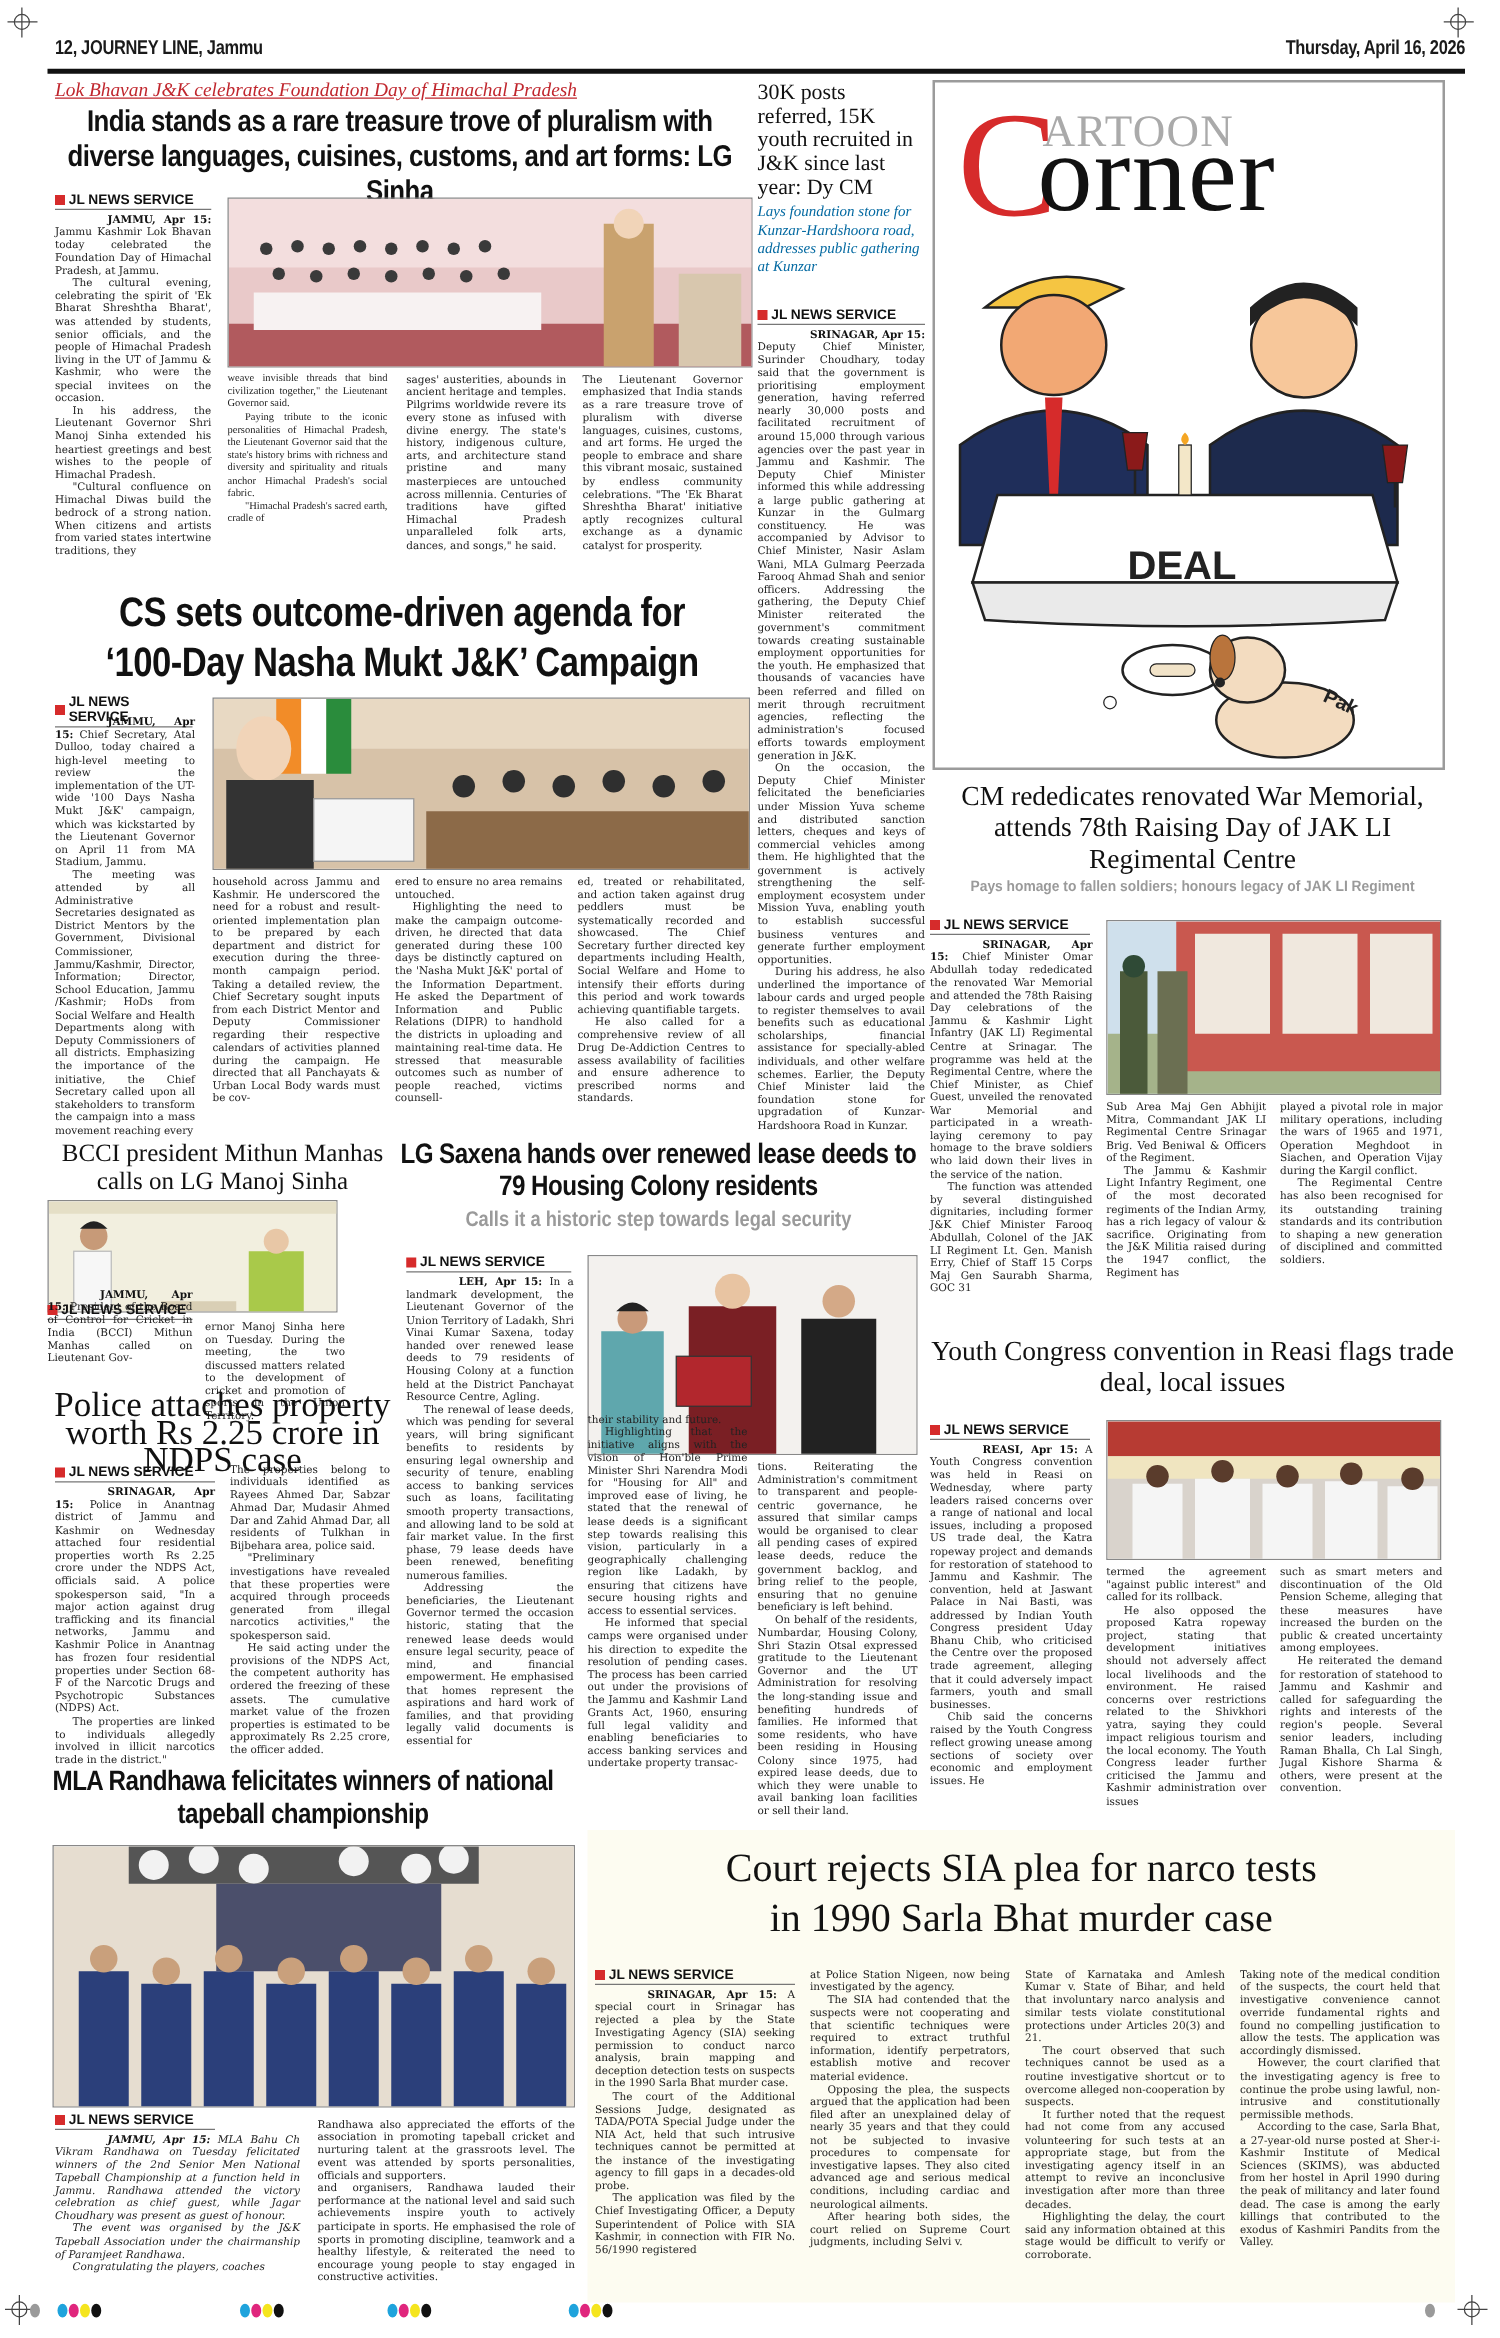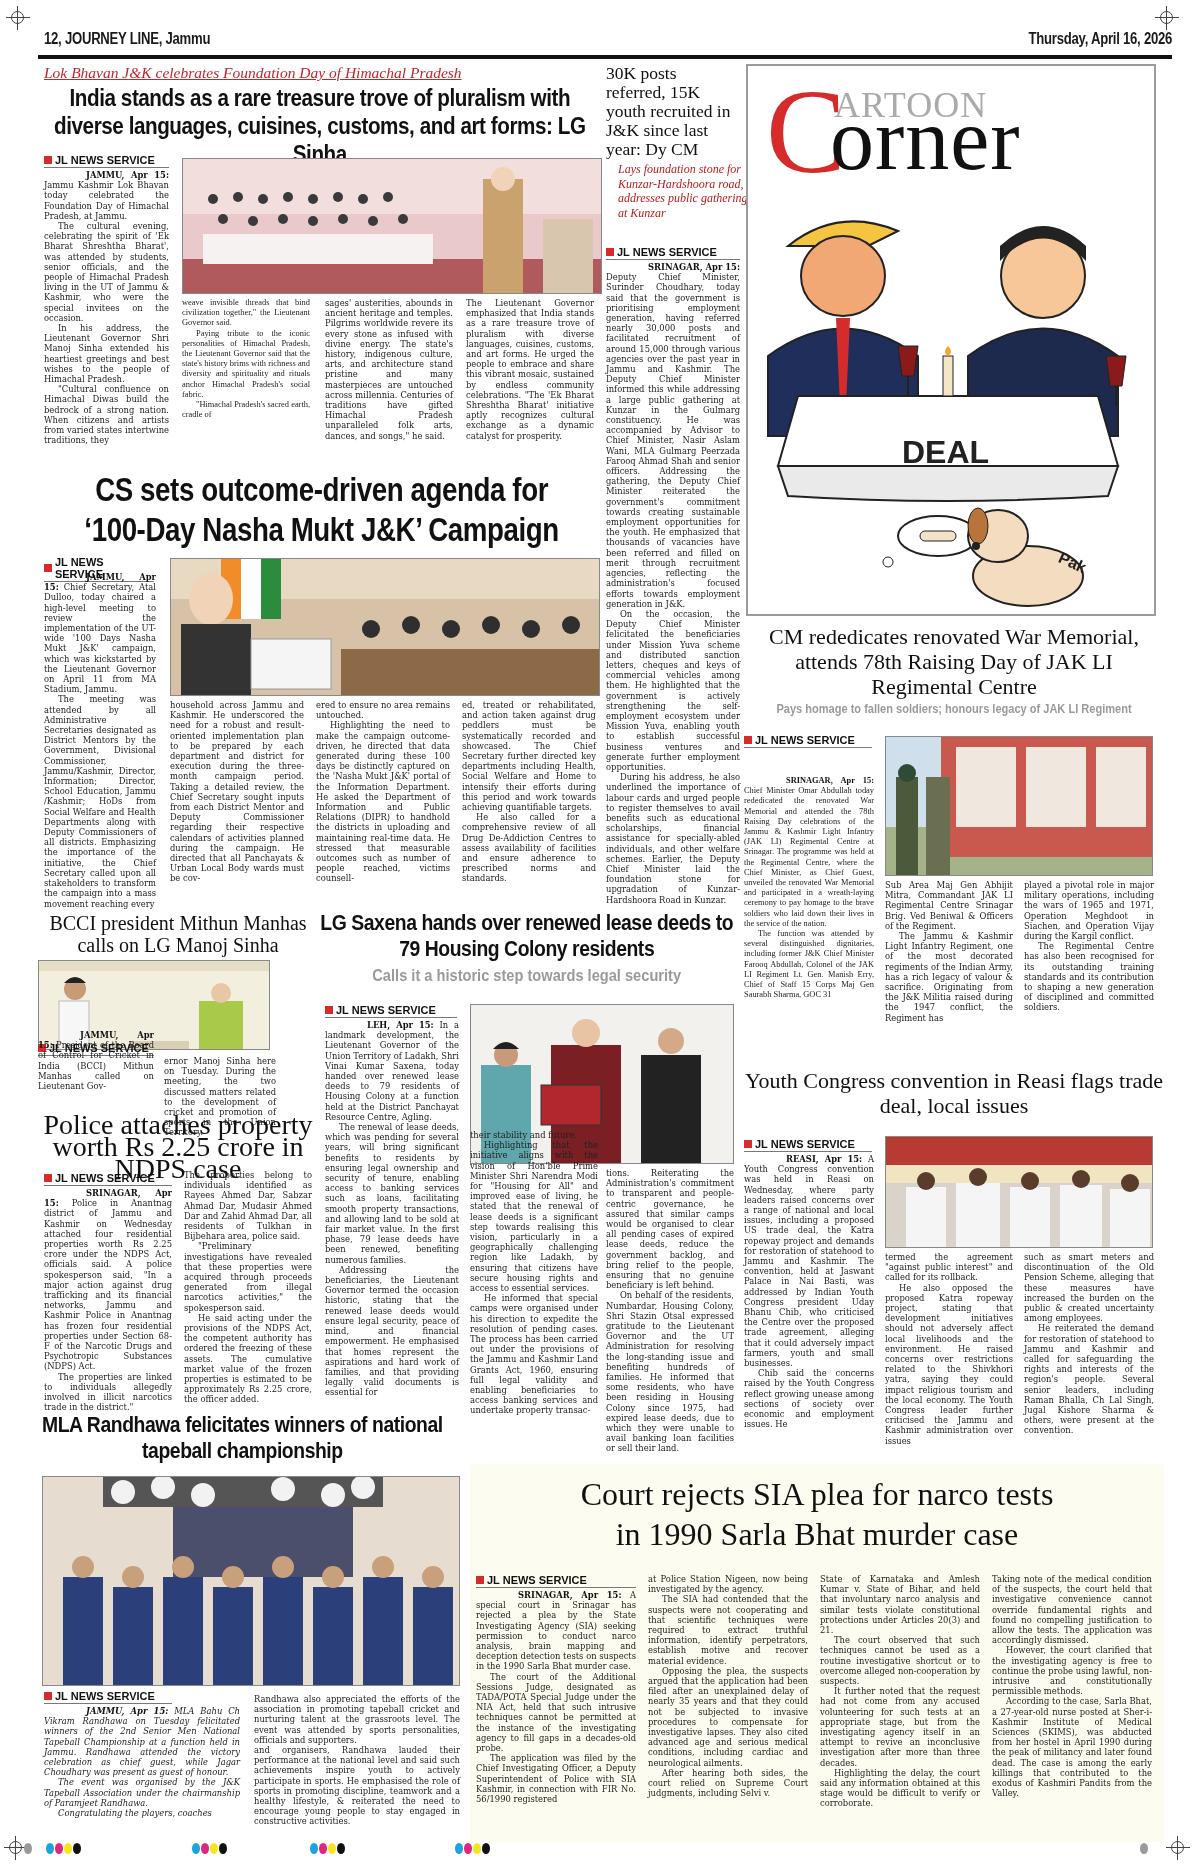--- a/index.html
+++ b/index.html
@@ -111,21 +111,21 @@
   <div class="abs col" style="left:325px;top:298px;width:128px;">
     <p style="text-indent:0">sages' austerities, abounds in ancient heritage and temples. Pilgrims worldwide revere its every stone as infused with divine energy. The state's history, indigenous culture, arts, and architecture stand pristine and many masterpieces are untouched across millennia. Centuries of traditions have gifted Himachal Pradesh unparalleled folk arts, dances, and songs," he said.</p>
   </div>
   <div class="abs col" style="left:466px;top:298px;width:128px;">
     <p>The Lieutenant Governor emphasized that India stands as a rare treasure trove of pluralism with diverse languages, cuisines, customs, and art forms. He urged the people to embrace and share this vibrant mosaic, sustained by endless community celebrations. "The 'Ek Bharat Shreshtha Bharat' initiative aptly recognizes cultural exchange as a dynamic catalyst for prosperity.</p>
   </div>
 </section>
 
 <section>
   <div class="abs" style="left:606px;top:64px;width:134px;font-family:'Liberation Serif',serif;font-size:17.5px;line-height:19px;color:#111;">30K posts referred, 15K youth recruited in J&amp;K since last year: Dy CM</div>
-  <div class="abs" style="left:606px;top:162px;width:134px;font-family:'Liberation Serif',serif;font-style:italic;font-size:12px;line-height:14.5px;color:#b91c1c;margin-left:12px;">Lays foundation stone for Kunzar-Hardshoora road, addresses public gathering at Kunzar</div>
+  <div class="abs" style="left:606px;top:162px;width:134px;font-family:'Liberation Serif',serif;font-style:italic;font-size:12px;line-height:14.5px;color:#0369a1;">Lays foundation stone for Kunzar-Hardshoora road, addresses public gathering at Kunzar</div>
   <div class="abs jl" style="left:606px;top:246px;width:134px;">
     <span class="sq"></span>
     <span>JL NEWS SERVICE</span>
   </div>
   <div class="abs col" style="left:606px;top:262px;width:134px;">
     <p><b class="dl">SRINAGAR, Apr 15:</b> <span>Deputy Chief Minister, Surinder Choudhary, today said that the government is prioritising employment generation, having referred nearly 30,000 posts and facilitated recruitment of around 15,000 through various agencies over the past year in Jammu and Kashmir. The Deputy Chief Minister informed this while addressing a large public gathering at Kunzar in the Gulmarg constituency. He was accompanied by Advisor to Chief Minister, Nasir Aslam Wani, MLA Gulmarg Peerzada Farooq Ahmad Shah and senior officers. Addressing the gathering, the Deputy Chief Minister reiterated the government's commitment towards creating sustainable employment opportunities for the youth. He emphasized that thousands of vacancies have been referred and filled on merit through recruitment agencies, reflecting the administration's focused efforts towards employment generation in J&amp;K.</span></p>
     <p>On the occasion, the Deputy Chief Minister felicitated the beneficiaries under Mission Yuva scheme and distributed sanction letters, cheques and keys of commercial vehicles among them. He highlighted that the government is actively strengthening the self-employment ecosystem under Mission Yuva, enabling youth to establish successful business ventures and generate further employment opportunities.</p>
     <p>During his address, he also underlined the importance of labour cards and urged people to register themselves to avail benefits such as educational scholarships, financial assistance for specially-abled individuals, and other welfare schemes. Earlier, the Deputy Chief Minister laid the foundation stone for upgradation of Kunzar-Hardshoora Road in Kunzar.</p>
   </div>
 </section>
@@ -215,21 +215,21 @@
   </div>
 </section>
 
 <section>
   <div class="abs hl-serif" style="left:744px;top:624px;width:420px;font-size:22px;line-height:25px;">CM rededicates renovated War Memorial, attends 78th Raising Day of JAK LI Regimental Centre</div>
   <div class="abs hl-grey-sub" style="left:744px;top:702px;width:420px;font-size:12px;transform:scaleX(0.92);">Pays homage to fallen soldiers; honours legacy of JAK LI Regiment</div>
   <div class="abs jl" style="left:744px;top:734px;width:128px;">
     <span class="sq"></span>
     <span>JL NEWS SERVICE</span>
   </div>
-  <div class="abs col" style="left:744px;top:776px;width:130px;font-family:Liberation Serif, serif;">
+  <div class="abs col" style="left:744px;top:750px;width:130px;">
     <p><b class="dl">SRINAGAR, Apr 15:</b> <span>Chief Minister Omar Abdullah today rededicated the renovated War Memorial and attended the 78th Raising Day celebrations of the Jammu &amp; Kashmir Light Infantry (JAK LI) Regimental Centre at Srinagar. The programme was held at the Regimental Centre, where the Chief Minister, as Chief Guest, unveiled the renovated War Memorial and participated in a wreath-laying ceremony to pay homage to the brave soldiers who laid down their lives in the service of the nation.</span></p>
     <p>The function was attended by several distinguished dignitaries, including former J&amp;K Chief Minister Farooq Abdullah, Colonel of the JAK LI Regiment Lt. Gen. Manish Erry, Chief of Staff 15 Corps Maj Gen Saurabh Sharma, GOC 31</p>
   </div>
   <div class="abs photo" style="left:885px;top:736px;width:268px;height:140px;">
     <svg width="268" height="140" viewBox="0 0 268 140">
       <rect width="268" height="140" fill="#cfe0ec"></rect>
       <rect x="0" y="90" width="268" height="50" fill="#a5b38a"></rect>
       <rect x="55" y="0" width="213" height="120" fill="#c9584f"></rect>
       <rect x="70" y="10" width="60" height="80" fill="#f0e8de"></rect>
         <rect x="140" y="10" width="60" height="80" fill="#f0e8de"></rect>

